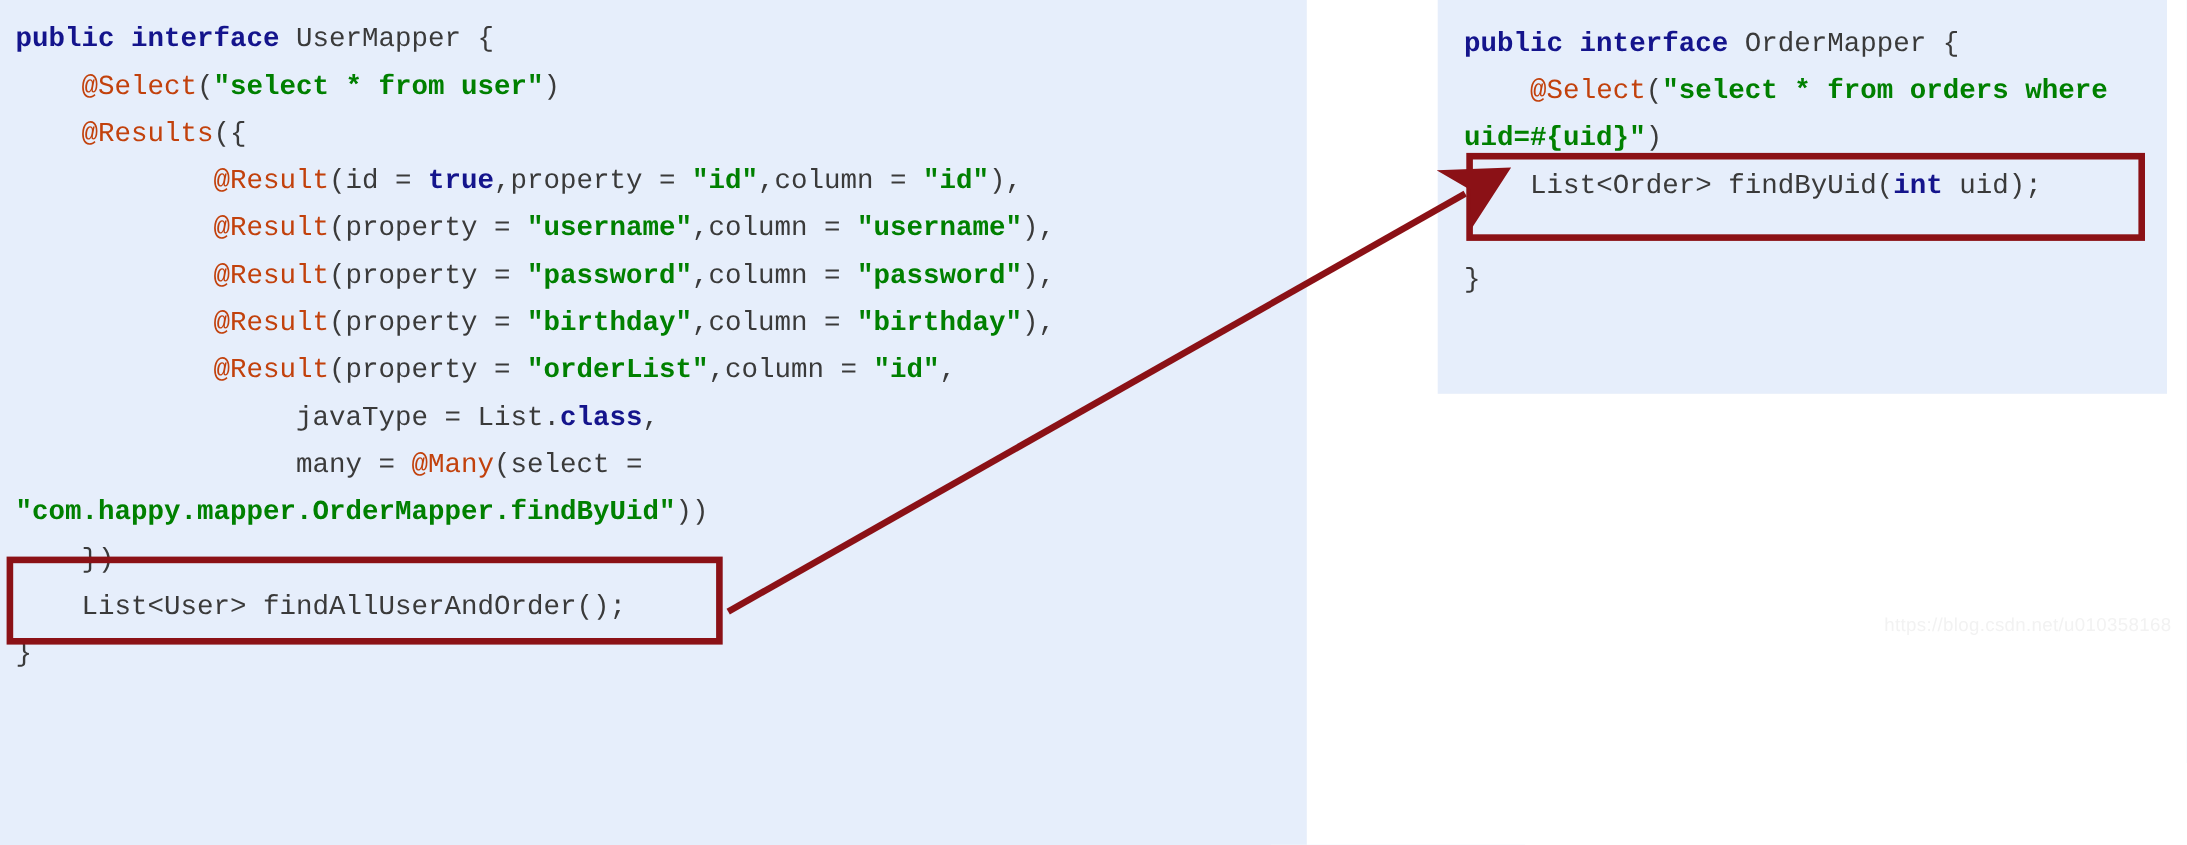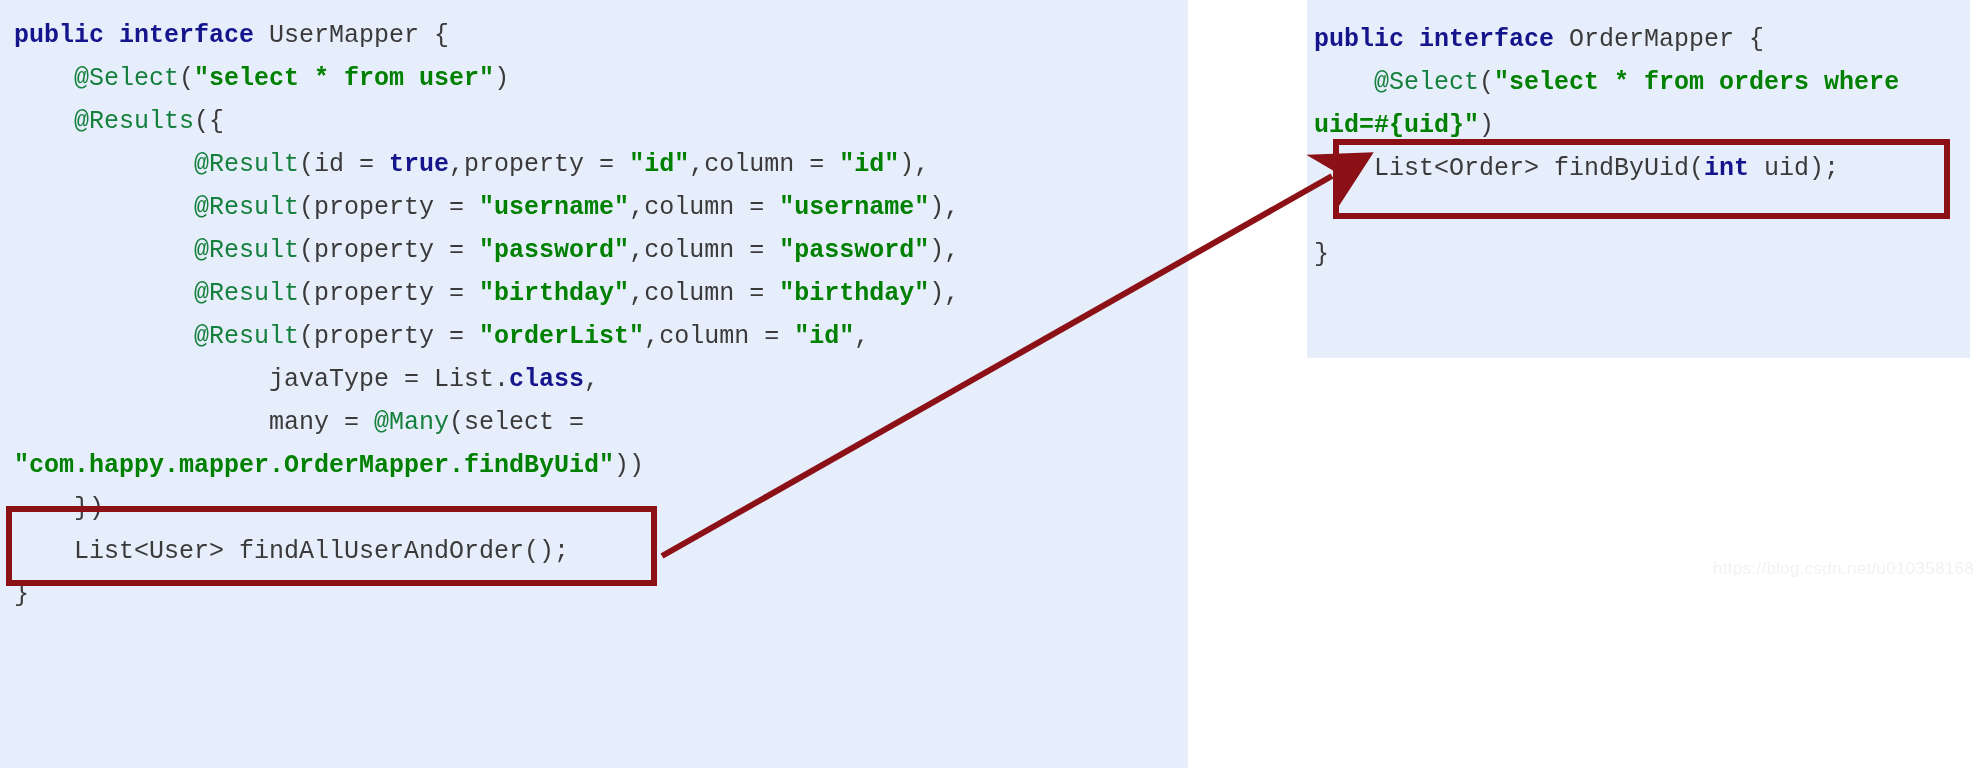--- a/index.html
+++ b/index.html
@@ -29,25 +29,25 @@
   #panel-right{
     left:1307px;top:0;width:663px;height:358px;
     padding:18px 0 0 0;
     box-sizing:border-box;
   }
   .code-line{
     display:block;
     padding-left:14px;
     min-height:43px;
   }
-  #panel-right .code-line{padding-left:7px;}
+  #panel-right .code-line{padding-left:24px;}
 
   
   .kw   {color:#14148c;font-weight:bold;}
-  .ann  {color:#15803d;}
+  .ann  {color:#c2410c;}
   .str  {color:#008000;font-weight:bold;}
   .pln  {color:#3a3a3a;}
 
   
   .hl-box{
     position:absolute;
     border:6px solid #8b1116;
     box-sizing:border-box;
     background:transparent;
     pointer-events:none;

